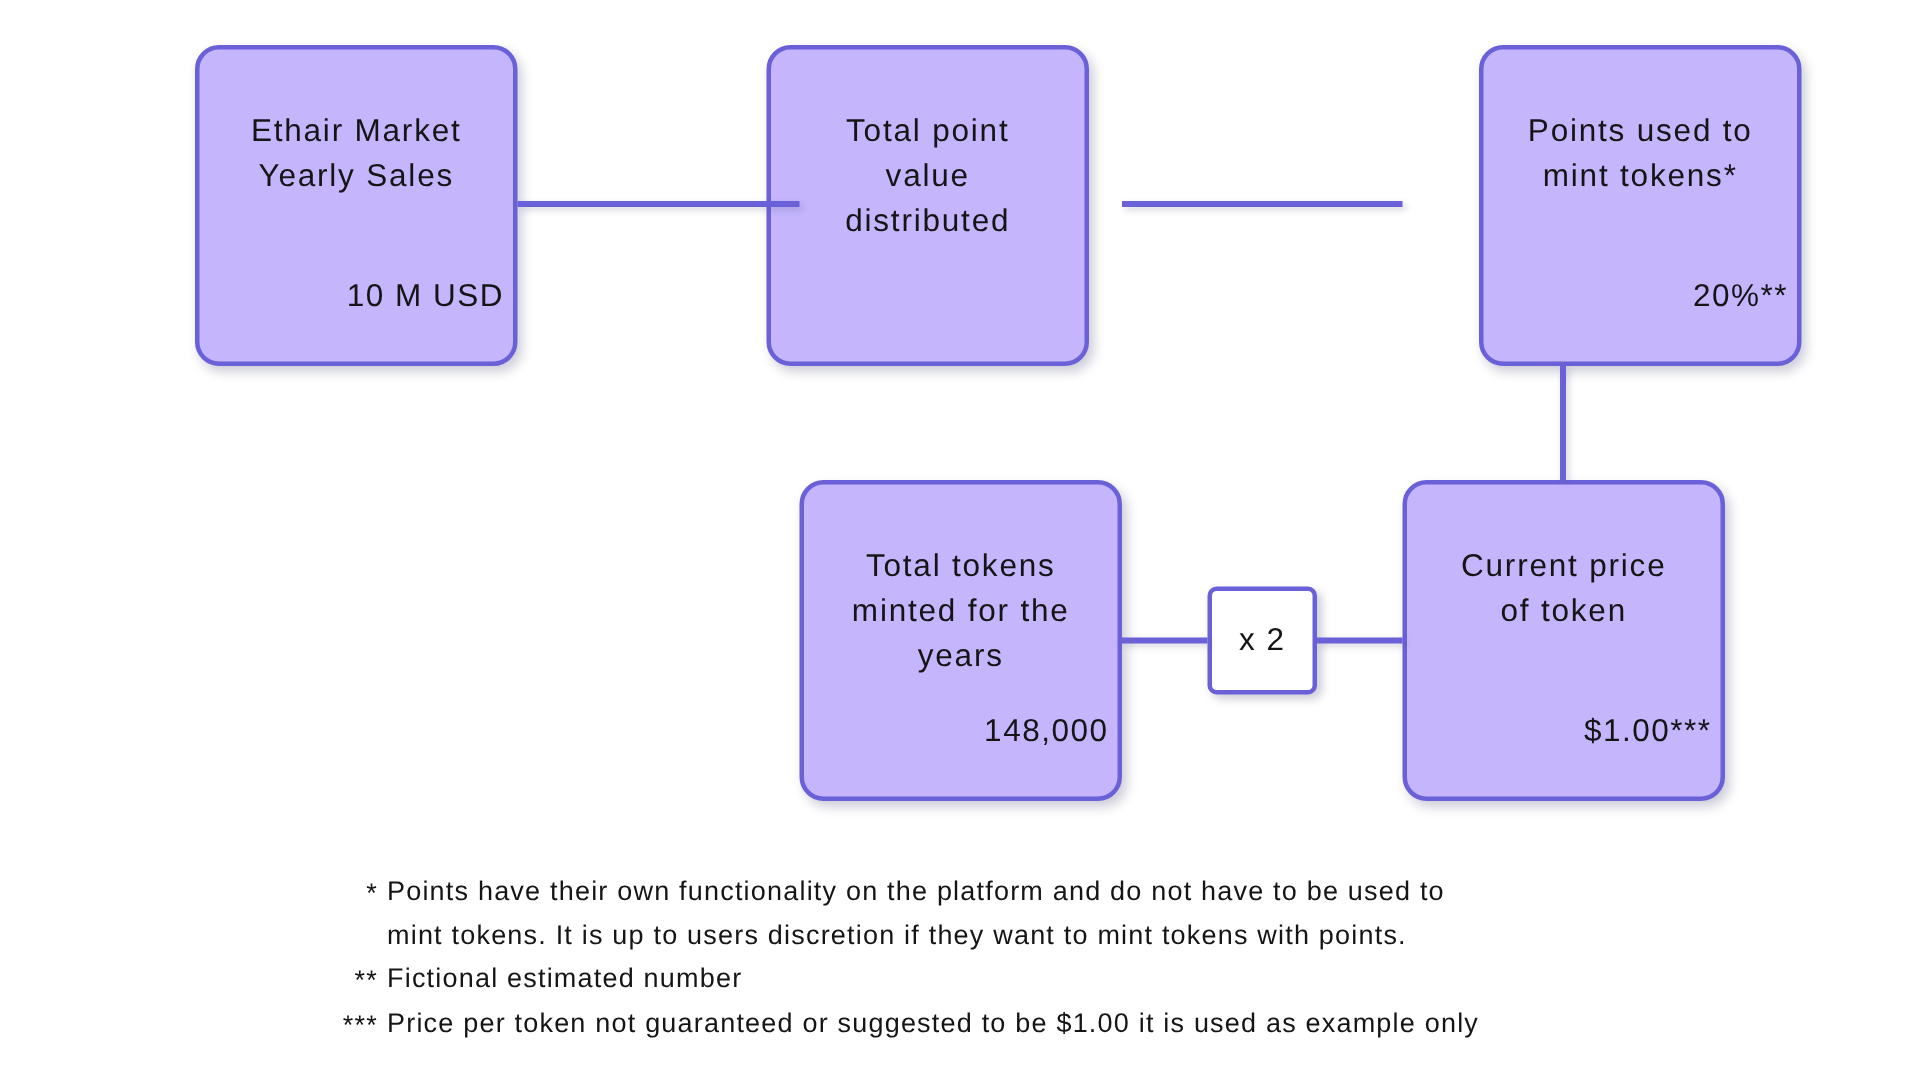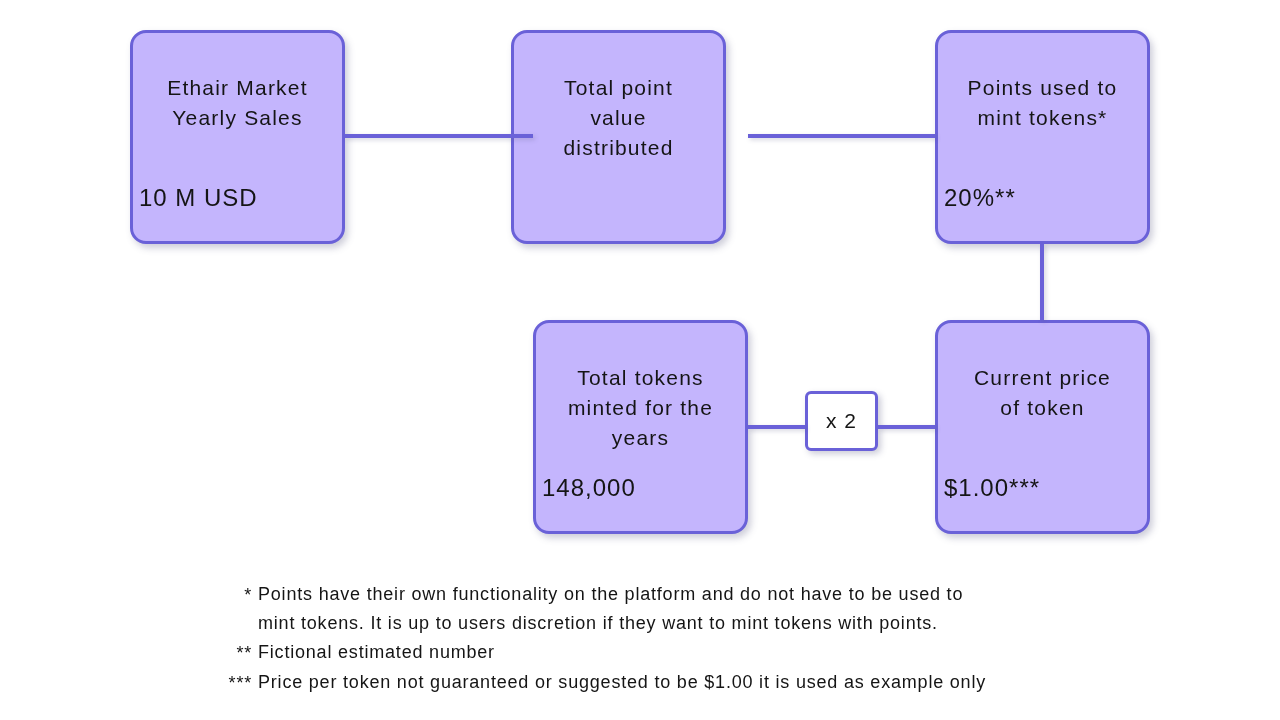--- a/index.html
+++ b/index.html
@@ -38,36 +38,36 @@
     font-size: 21px;
     line-height: 30px;
     letter-spacing: 1.2px;
     white-space: pre-line;
   }
   .box-value {
     position: absolute;
     top: 150px;
     left: 6px;
     right: 6px;
-    text-align: left;
-    font-size: 24px;
+    text-align: right;
+    font-size: 21px;
     line-height: 30px;
     letter-spacing: 1px;
   }
   .connector {
     position: absolute;
     background: var(--accent);
     box-shadow: 2px 2px 4px rgba(90, 90, 130, 0.25);
   }
   .multiplier {
     position: absolute;
     left: 805px;
     top: 391px;
     width: 73px;
-    height: 60px;
+    height: 72px;
     background: #ffffff;
     border: 3.5px solid var(--accent);
     border-radius: 6px;
     box-shadow: 3px 3px 6px rgba(90, 90, 130, 0.30);
     display: flex;
     align-items: center;
     justify-content: center;
     font-size: 21px;
     letter-spacing: 1px;
   }
@@ -103,21 +103,21 @@
 Yearly Sales</div>
     <div class="box-value">10 M USD</div>
   </div>
 
   <div class="box" style="left:511px; top:30px;">
     <div class="box-title">Total point
 value
 distributed</div>
   </div>
 
-  <div class="box" style="left:935px; top:30px;">
+  <div class="box" style="left:986px; top:30px;">
     <div class="box-title">Points used to
 mint tokens*</div>
     <div class="box-value">20%**</div>
   </div>
 
   <div class="box" style="left:533px; top:320px;">
     <div class="box-title">Total tokens
 minted for the
 years</div>
     <div class="box-value">148,000</div>

